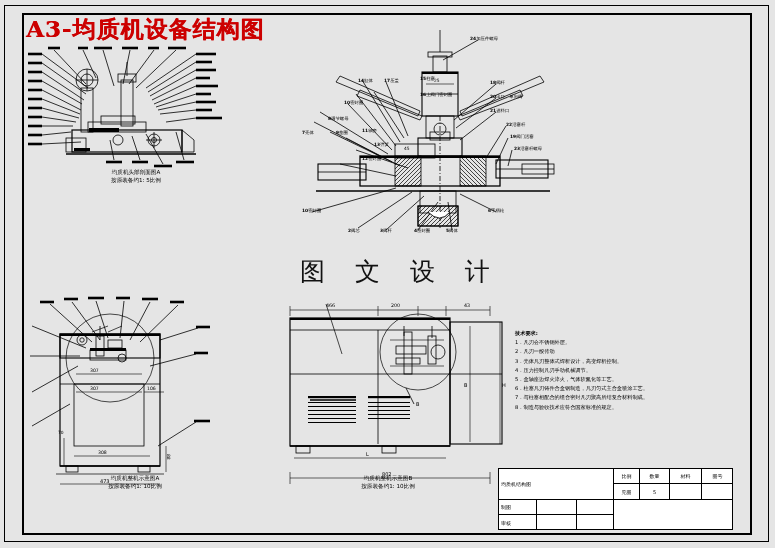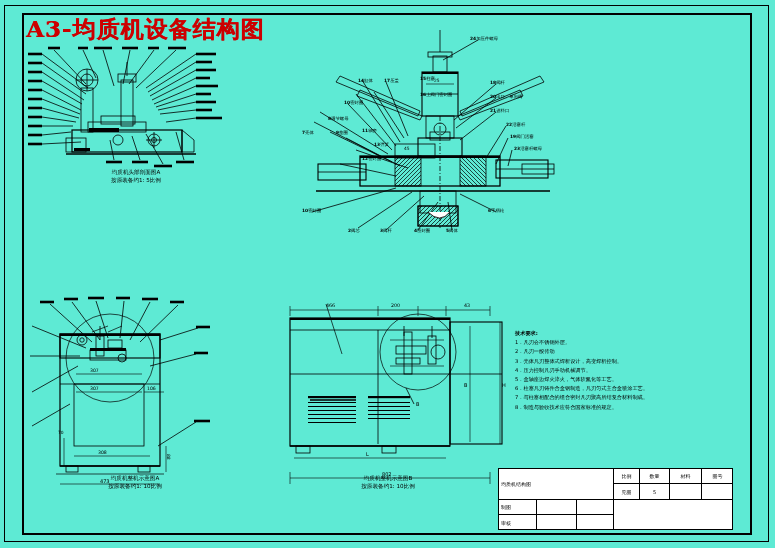--- a/index.html
+++ b/index.html
@@ -1,18 +1,18 @@
 <!DOCTYPE html>
 <html><head>
 <meta charset="utf-8">
 <style>
   html,body{margin:0;padding:0;background:#ffffff;}
   body{width:775px;height:548px;overflow:hidden;
        font-family:"DejaVu Sans","Liberation Sans",sans-serif;}
-  #sheet{position:relative;width:775px;height:548px;background:#5eead4;}
+  #sheet{position:relative;width:775px;height:548px;background:#e5e5e5;}
 
   
   .outer-border{position:absolute;left:4px;top:5px;width:765px;height:537px;
                 border:1px solid #000;box-sizing:border-box;}
   .inner-border{position:absolute;left:22px;top:13px;width:730px;height:522px;
                 border:2px solid #000;box-sizing:border-box;}
 
   
   .sheet-title{position:absolute;left:26px;top:14px;color:#cc0000;
                font-family:"DejaVu Serif","Liberation Serif",serif;
@@ -53,20 +53,21 @@
 </head>
 <body>
 
 <div id="sheet">
 
   <div class="outer-border"></div>
   <div class="inner-border"></div>
 
   <div class="sheet-title">A3-均质机设备结构图</div>
 
+  <div class="watermark">图 文 设 计</div>
 
   <div class="dwg" id="v1" style="left:26px;top:44px;width:210px;height:130px;">
     <svg width="210" height="130">
       <g stroke="#000" fill="none" stroke-width="0.8">
 
         <g stroke-width="2.6">
           <line x1="2" y1="10" x2="16" y2="10"></line>
             <line x1="2" y1="19" x2="16" y2="19"></line>
           <line x1="2" y1="28" x2="16" y2="28"></line>
             <line x1="2" y1="37" x2="16" y2="37"></line>

